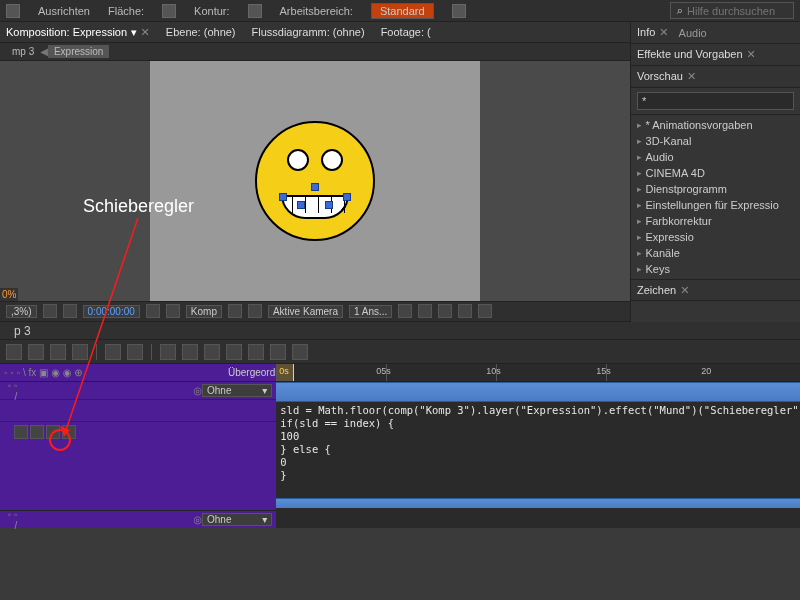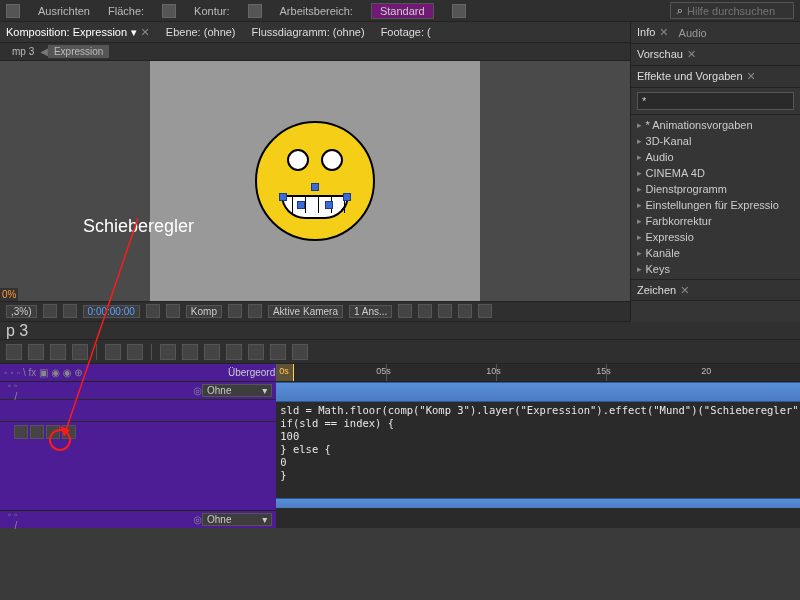--- a/index.html
+++ b/index.html
@@ -1,60 +1,60 @@
 <!DOCTYPE html>
 <html><head>
 <meta charset="utf-8">
 <style>
   * { box-sizing: border-box; margin: 0; padding: 0; font-family: "Segoe UI", Tahoma, sans-serif; }
   body { background:#3a3a3a; color:#ccc; font-size:11px; width:800px; height:600px; overflow:hidden; position:relative; }
   .toolbar-top { height:22px; background:#2f2f2f; display:flex; align-items:center; padding:0 6px; gap:18px; border-bottom:1px solid #222; }
   .toolbar-top .label { color:#bbb; }
-  .toolbar-top .sel { background:#701a75; padding:1px 8px; border:1px solid #555; color:#ccc; }
+  .toolbar-top .sel { background:#c2410c; padding:1px 8px; border:1px solid #555; color:#ccc; }
   .toolbar-top .icon { width:14px; height:14px; background:#555; border:1px solid #666; }
   .search { margin-left:auto; display:flex; align-items:center; gap:4px; background:#333; padding:1px 6px; border:1px solid #555; }
   .search input { background:transparent; border:none; color:#ccc; font-size:11px; width:100px; outline:none; }
 
   .main { display:flex; height:300px; }
   .left { flex:1; display:flex; flex-direction:column; }
   .right { width:170px; background:#353535; border-left:1px solid #222; }
 
   .tabs { height:22px; background:#333; display:flex; align-items:center; gap:16px; padding:0 6px; border-bottom:1px solid #222; }
   .tab { color:#ddd; display:flex; align-items:center; gap:4px; }
   .tab.sel { color:#fff; }
   .tab .close { color:#888; }
   .sec-tabs { height:18px; background:#303030; display:flex; align-items:center; gap:0; padding:0 6px; font-size:10px; border-bottom:1px solid #222; }
   .sec-tabs .st { color:#bbb; padding:1px 6px; }
   .sec-tabs .st.sel { background:#555; }
 
   .viewport { flex:1; background:#4a4a4a; display:flex; align-items:center; justify-content:center; position:relative; }
   .canvas { width:330px; height:240px; background:#999; display:flex; align-items:center; justify-content:center; position:relative; }
 
-  .annot { position:absolute; color:#fff; font-size:18px;margin-top:20px; }
+  .annot { position:absolute; color:#fff; font-size:18px; }
   .annot-text { position:absolute; left:83px; top:196px; }
   svg.redline { position:absolute; left:0; top:0; width:800px; height:600px; pointer-events:none; }
 
   .view-controls { height:22px; background:#2f2f2f; display:flex; align-items:center; padding:0 6px; gap:6px; border-top:1px solid #222; border-bottom:1px solid #222; font-size:10px; }
   .vc-sel { background:#3d3d3d; border:1px solid #555; padding:0 4px; color:#ccc; }
   .vc-ic { width:14px; height:14px; background:#444; border:1px solid #555; }
 
   .panel-hdr { height:22px; background:#333; display:flex; align-items:center; padding:0 6px; gap:10px; border-bottom:1px solid #222; }
   .panel-hdr .ptab { color:#ddd; }
   .panel-hdr .ptab .x { color:#888; margin-left:4px; }
   .panel-subhdr { height:22px; background:#333; display:flex; align-items:center; padding:0 6px; border-bottom:1px solid #222; }
   .panel-subhdr .x { color:#888; margin-left:4px; }
   .panel-subhdr .ptab { color:#ddd; }
   .search-row { padding:4px 6px; border-bottom:1px solid #222; }
   .search-row input { width:100%; background:#2a2a2a; border:1px solid #555; color:#ccc; padding:2px 4px; font-size:11px; }
   .preset-list { padding:2px 0; }
   .preset-item { display:flex; align-items:center; gap:4px; padding:2px 6px; color:#ccc; }
   .preset-item .tri { color:#888; font-size:9px; }
 
   .timeline-area { display:flex; flex-direction:column; }
-  .tl-tabs { height:18px; background:#303030; display:flex; align-items:center; padding:0 6px; border-bottom:1px solid #222; font-size:16px; }
+  .tl-tabs { height:18px; background:#303030; display:flex; align-items:center; padding:0 14px; border-bottom:1px solid #222; font-size:12px; }
   .tl-tools { height:24px; background:#2f2f2f; display:flex; align-items:center; padding:0 6px; gap:6px; border-bottom:1px solid #222; }
   .tl-tools .ti { width:16px; height:16px; background:#444; border:1px solid #555; }
   .tl-tools .sep { width:1px; height:16px; background:#555; margin:0 2px; }
 
   .tl-body { display:flex; }
   .tl-left { width:360px; background:#4c1d95;text-align:right; }
   .tl-right { flex:1; background:#2a2a2a; }
 
   .tl-header-row { height:18px; display:flex; align-items:center; border-bottom:1px solid #222; padding:0 4px; font-size:10px; position:relative; }
   .tl-header-row .hdr-label { position:absolute; }
@@ -161,24 +161,24 @@
       <div class="vc-ic"></div>
     </div>
   </div>
 
   <div class="right">
     <div class="panel-hdr">
       <span class="ptab"><span>Info</span><span class="x">✕</span></span>
       <span class="ptab" style="color:#999">Audio</span>
     </div>
     <div class="panel-subhdr">
+      <span class="ptab"><span>Effekte und Vorgaben</span><span class="x">✕</span></span>
+    </div>
+    <div class="panel-subhdr">
       <span class="ptab"><span>Vorschau</span><span class="x">✕</span></span>
-    </div>
-    <div class="panel-subhdr">
-      <span class="ptab"><span>Effekte und Vorgaben</span><span class="x">✕</span></span>
     </div>
     <div class="search-row">
       <input value="*" style="">
     </div>
     <div class="preset-list">
       <div class="preset-item">
           <span class="tri">▸</span>
           <span>* Animationsvorgaben</span>
         </div>
       <div class="preset-item">

